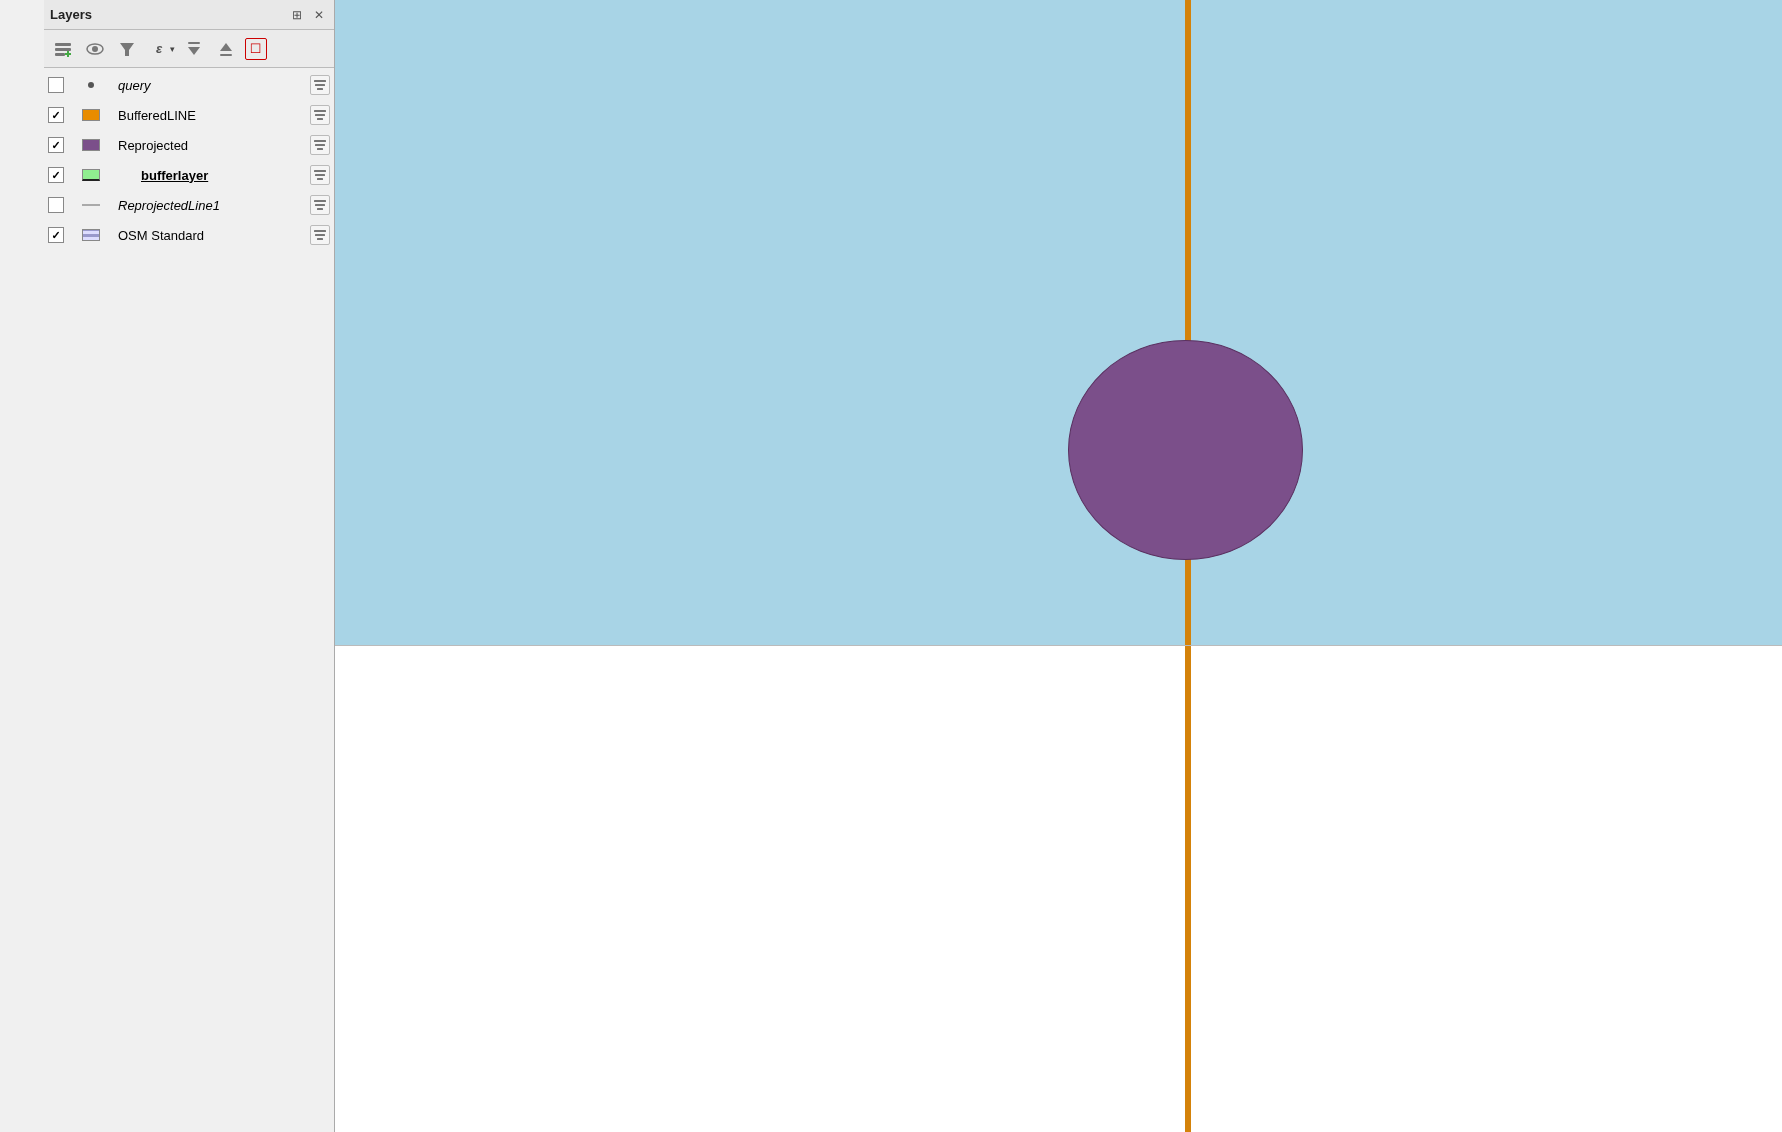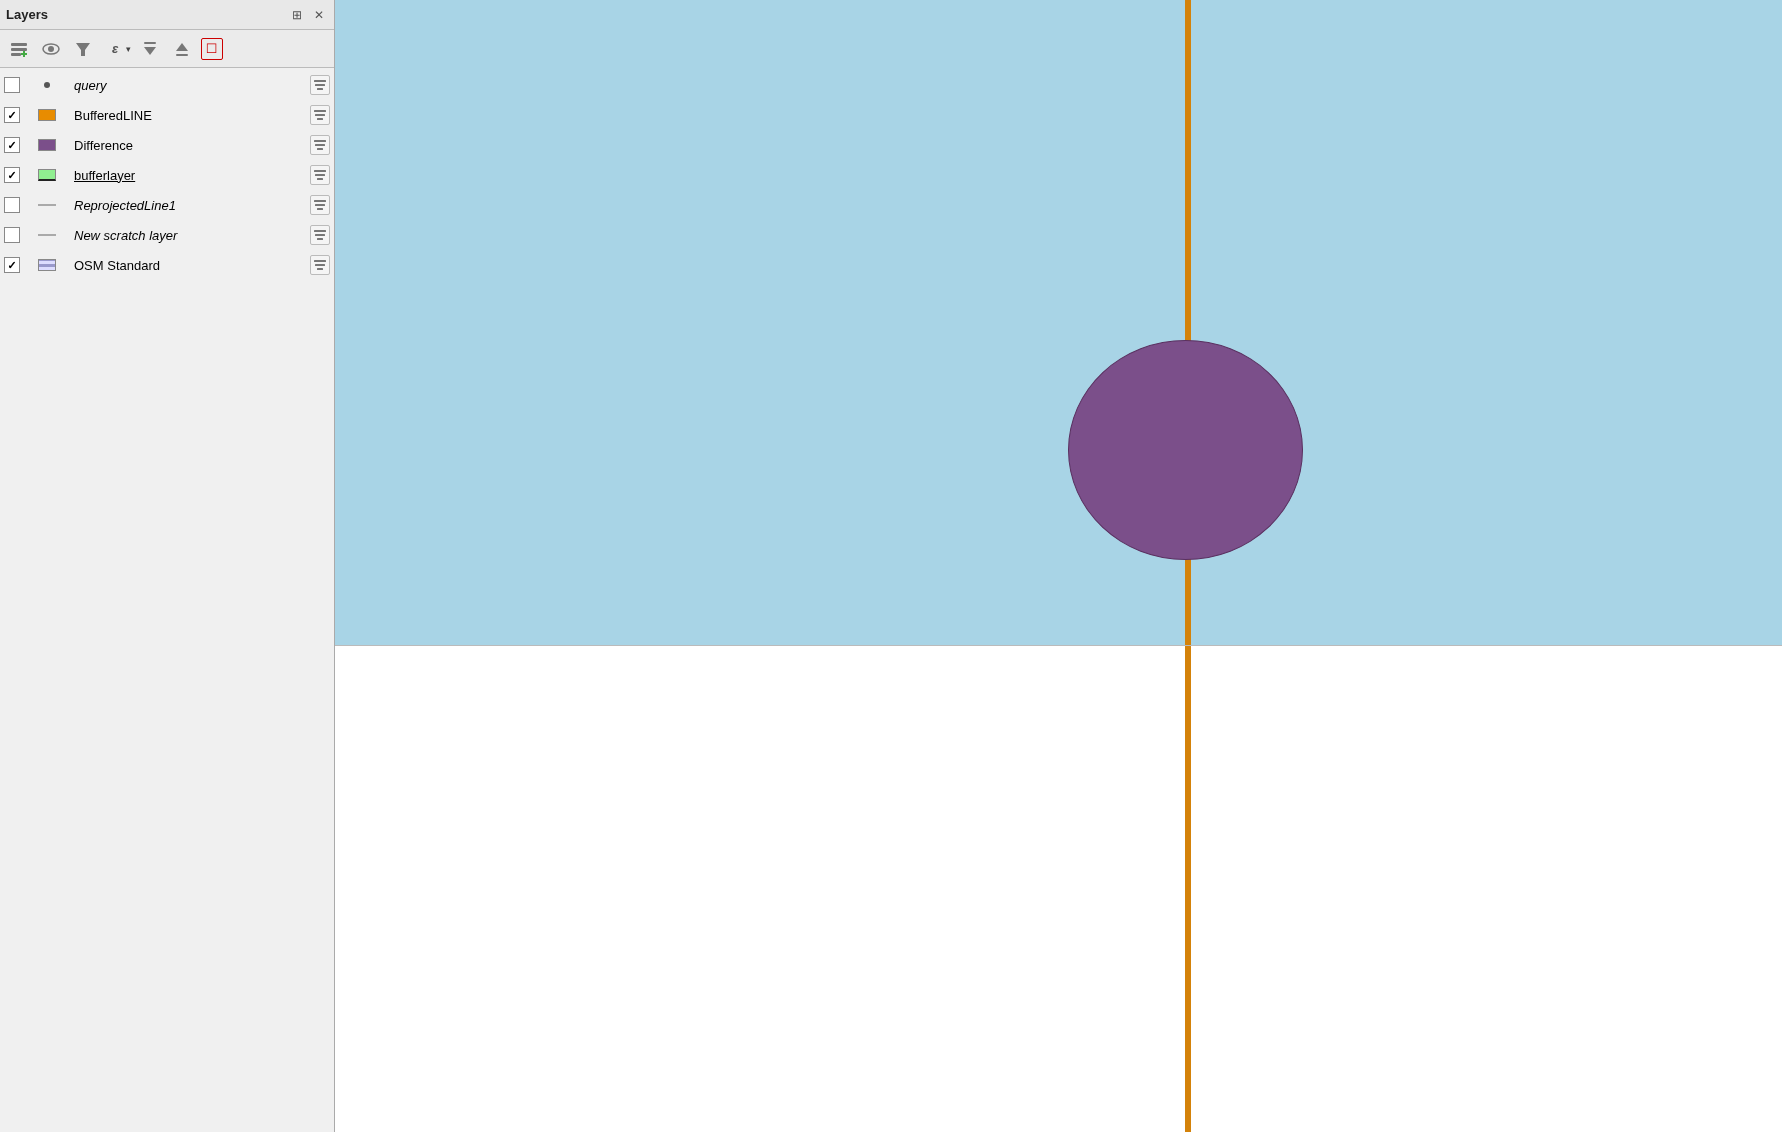--- a/index.html
+++ b/index.html
@@ -7,20 +7,21 @@
 
     
     #sidebar {
       width: 335px;
       height: 1132px;
       background: #f0f0f0;
       border-right: 1px solid #aaa;
       display: flex;
       flex-direction: column;
       flex-shrink: 0;
+      padding-left: 44px;
     }
 
     #sidebar-header {
       display: flex;
       align-items: center;
       justify-content: space-between;
       padding: 4px 6px;
       background: #e8e8e8;
       border-bottom: 1px solid #bbb;
       height: 30px;
@@ -111,21 +112,21 @@
 
     .layer-name {
       flex: 1;
       overflow: hidden;
       text-overflow: ellipsis;
       white-space: nowrap;
     }
 
     .layer-name.italic { font-style: italic; }
     .layer-name.bold { font-weight: normal; }
-    .layer-name.bold-underline { font-weight: normal; text-decoration: underline; }
+    .layer-name.bold-underline { font-weight: bold; text-decoration: underline; margin-left: 23px; }
 
     .layer-filter-icon {
       width: 20px; height: 20px;
       display: flex; align-items: center; justify-content: center;
       font-size: 10px;
       color: #777;
       border: 1px solid #bbb;
       background: #f5f5f5;
       border-radius: 2px;
       flex-shrink: 0;
@@ -304,21 +305,21 @@
           <rect x="4" y="10" width="6" height="2" fill="#777" rx="0.5"></rect>
         </svg>
       </div>
     </div>
 
     <div class="layer-item">
       <div class="layer-checkbox checked">✓</div>
       <div class="layer-icon">
         <div class="swatch-purple"></div>
       </div>
-      <span class="layer-name bold">Difference</span>
+      <span class="layer-name bold">Reprojected</span>
       <div class="layer-filter-icon">
         <svg width="14" height="14" viewBox="0 0 14 14">
           <rect x="1" y="2" width="12" height="2" fill="#777" rx="0.5"></rect>
           <rect x="2" y="6" width="10" height="2" fill="#777" rx="0.5"></rect>
           <rect x="4" y="10" width="6" height="2" fill="#777" rx="0.5"></rect>
         </svg>
       </div>
     </div>
 
     <div class="layer-item">
@@ -344,34 +345,20 @@
       <span class="layer-name italic">ReprojectedLine1</span>
       <div class="layer-filter-icon">
         <svg width="14" height="14" viewBox="0 0 14 14">
           <rect x="1" y="2" width="12" height="2" fill="#777" rx="0.5"></rect>
           <rect x="2" y="6" width="10" height="2" fill="#777" rx="0.5"></rect>
           <rect x="4" y="10" width="6" height="2" fill="#777" rx="0.5"></rect>
         </svg>
       </div>
     </div>
 
-    <div class="layer-item">
-      <div class="layer-checkbox"></div>
-      <div class="layer-icon">
-        <div style="width:18px;height:2px;background:#aaa;"></div>
-      </div>
-      <span class="layer-name italic">New scratch layer</span>
-      <div class="layer-filter-icon">
-        <svg width="14" height="14" viewBox="0 0 14 14">
-          <rect x="1" y="2" width="12" height="2" fill="#777" rx="0.5"></rect>
-          <rect x="2" y="6" width="10" height="2" fill="#777" rx="0.5"></rect>
-          <rect x="4" y="10" width="6" height="2" fill="#777" rx="0.5"></rect>
-        </svg>
-      </div>
-    </div>
 
     <div class="layer-item">
       <div class="layer-checkbox checked">✓</div>
       <div class="layer-icon">
         <div class="swatch-grid"></div>
       </div>
       <span class="layer-name bold">OSM Standard</span>
       <div class="layer-filter-icon">
         <svg width="14" height="14" viewBox="0 0 14 14">
           <rect x="1" y="2" width="12" height="2" fill="#777" rx="0.5"></rect>

